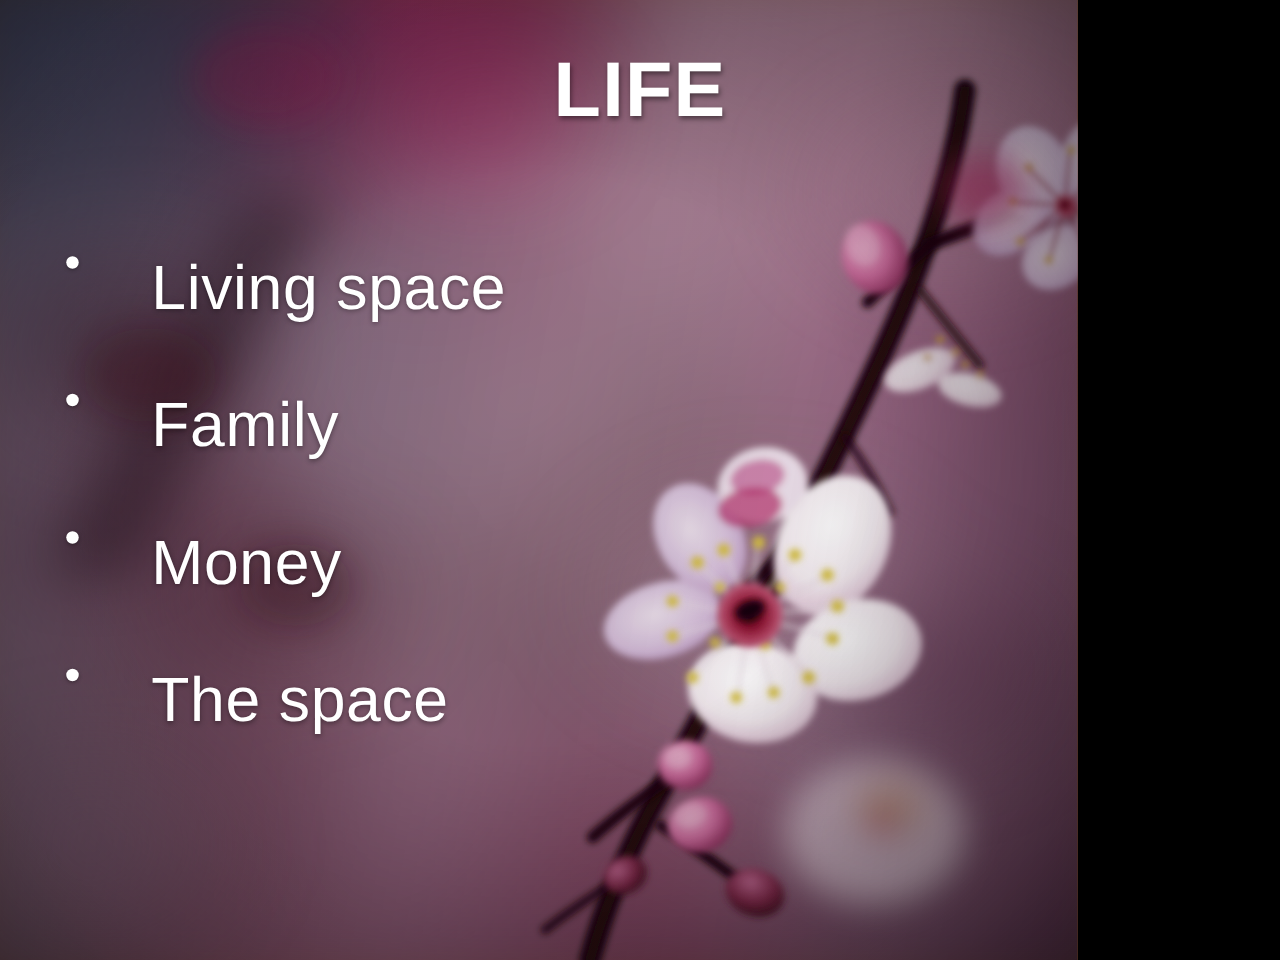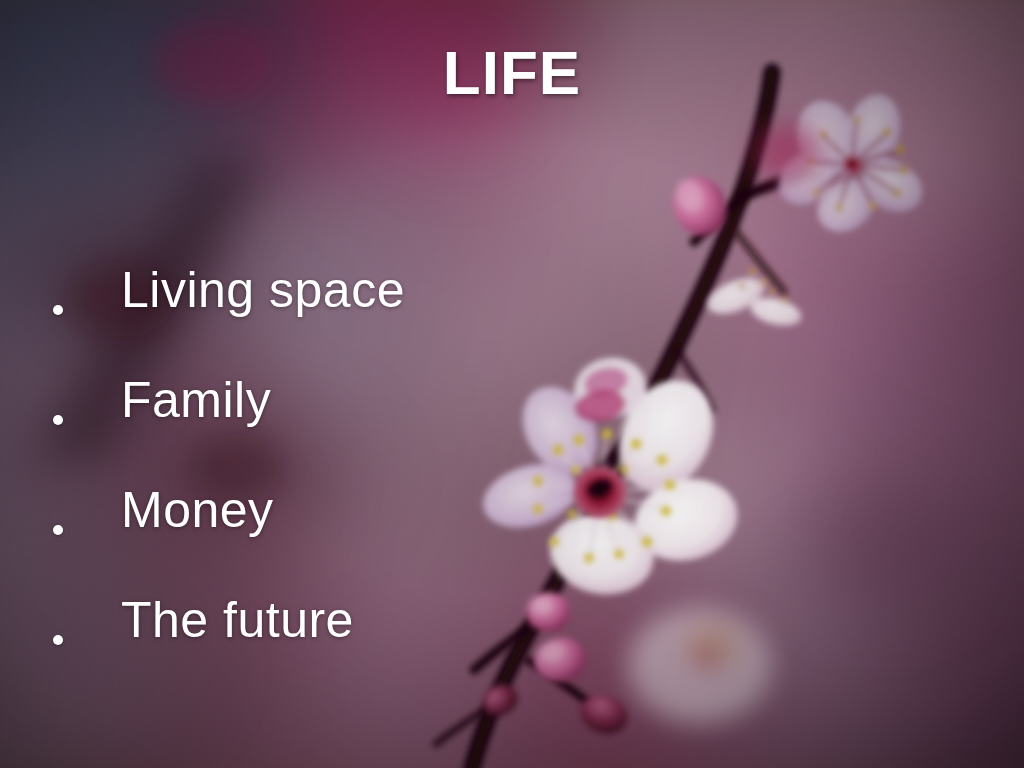--- a/index.html
+++ b/index.html
@@ -3,21 +3,21 @@
 <meta charset="utf-8">
 <style>
   html, body {
     margin: 0;
     padding: 0;
     background: #000;
   }
 
   #slide {
     position: relative;
-    width: 1024px;
+    width: 862px;
     height: 768px;
     overflow: hidden;
     font-family: "Liberation Sans", sans-serif;
     background: #a16207;
   }
 
   
   .bg-layer {
     position: absolute;
     inset: 0;
@@ -128,21 +128,21 @@
 
   #bullets {
     position: absolute;
     top: 205px;
     left: 42px;
     width: 640px;
   }
 
   .bullet-row {
     display: flex;
-    align-items: flex-end;
+    align-items: flex-start;
     height: 110px;
   }
 
   .bullet-dot {
     width: 10px;
     height: 10px;
     border-radius: 50%;
     background: #ffffff;
     margin-left: 11px;
     margin-right: 58px;
@@ -376,18 +376,18 @@
         <span class="bullet-text">Family</span>
       </div>
 
       <div class="bullet-row">
         <span class="bullet-dot"></span>
         <span class="bullet-text">Money</span>
       </div>
 
       <div class="bullet-row">
         <span class="bullet-dot"></span>
-        <span class="bullet-text">The future</span>
+        <span class="bullet-text">The space</span>
       </div>
 
     </div>
   </div>
 </div>
 
 </body></html>

